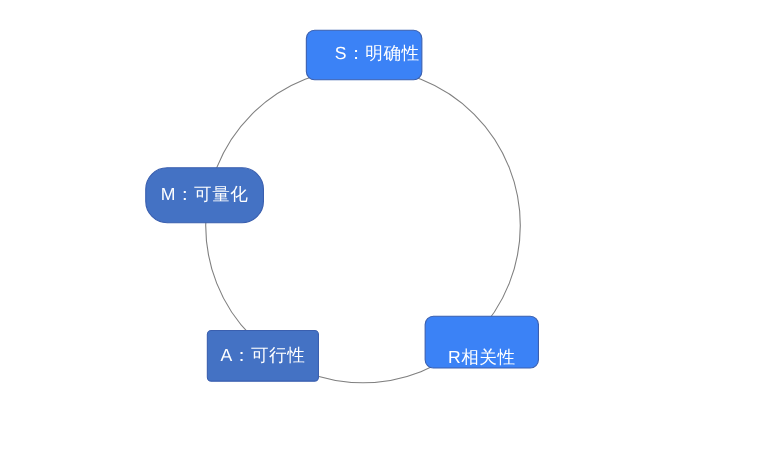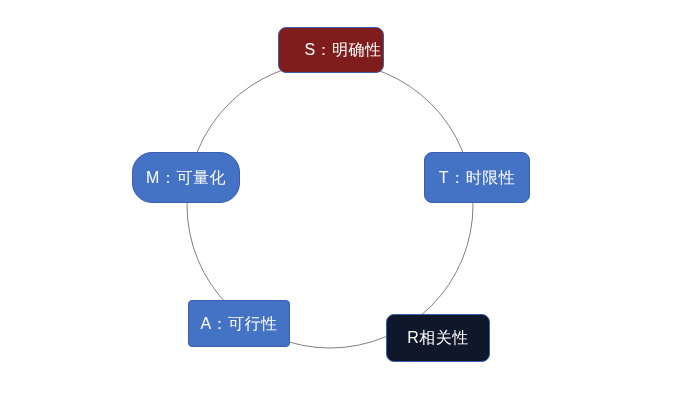--- a/index.html
+++ b/index.html
@@ -51,33 +51,30 @@
 </style>
 </head>
 <body>
 
 <div id="diagram" style="background: rgb(255, 255, 255);">
 
   <svg id="ring" viewBox="0 0 700 415" xmlns="http://www.w3.org/2000/svg">
     <circle cx="330" cy="205" r="143" fill="none" stroke="#808080" stroke-width="1"></circle>
   </svg>
 
-  <div class="node" style="left: 278px; top: 27px; width: 106px; height: 46px; background: #7f1d1d; border-color: rgb(58, 95, 175); color: rgb(255, 255, 255); border-radius: 8px; padding-left: 24px;">
+  <div class="node" style="left: 278px; top: 27px; width: 106px; height: 46px; background: #3b82f6; border-color: rgb(58, 95, 175); color: rgb(255, 255, 255); border-radius: 8px; padding-left: 24px;">
     <span class="node-label">S：明确性</span>
   </div>
 
   <div class="node" style="left: 132px; top: 152px; width: 108px; height: 51px; background: rgb(68, 114, 196); border-color: rgb(58, 95, 175); color: rgb(255, 255, 255); border-radius: 20px;">
     <span class="node-label">M：可量化</span>
   </div>
 
-  <div class="node" style="left: 424px; top: 152px; width: 106px; height: 51px; background: rgb(68, 114, 196); border-color: rgb(58, 95, 175); color: rgb(255, 255, 255); border-radius: 8px;">
-    <span class="node-label">T：时限性</span>
-  </div>
 
   <div class="node" style="left: 188px; top: 300px; width: 102px; height: 47px; background: rgb(68, 114, 196); border-color: rgb(58, 95, 175); color: rgb(255, 255, 255); border-radius: 4px;">
     <span class="node-label">A：可行性</span>
   </div>
 
-  <div class="node" style="left: 386px; top: 314px; width: 104px; height: 48px; background: #0f172a; border-color: rgb(58, 95, 175); color: rgb(255, 255, 255); border-radius: 8px;">
+  <div class="node" style="left: 386px; top: 287px; width: 104px; height: 48px; background: #3b82f6; border-color: rgb(58, 95, 175); color: rgb(255, 255, 255); border-radius: 8px; align-items: flex-end;">
     <span class="node-label">R相关性</span>
   </div>
 
 </div>
 
 </body></html>

